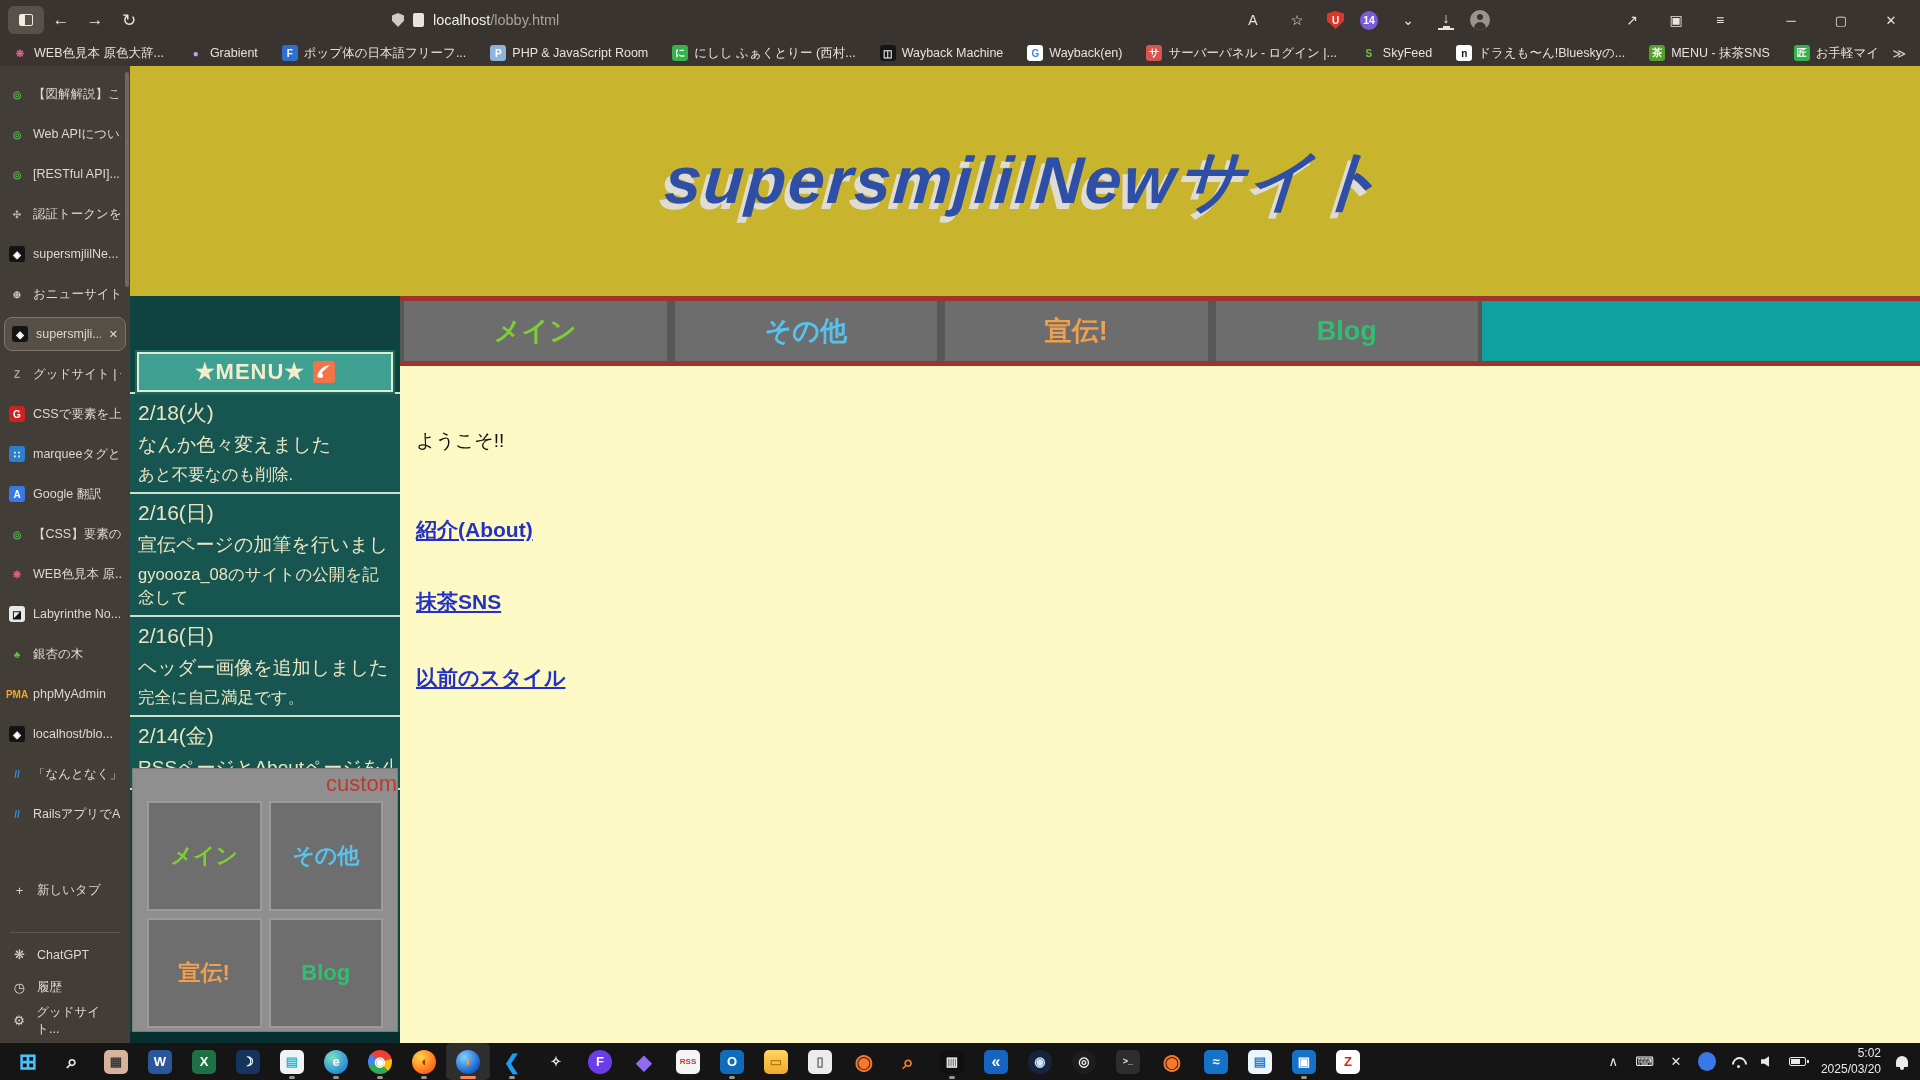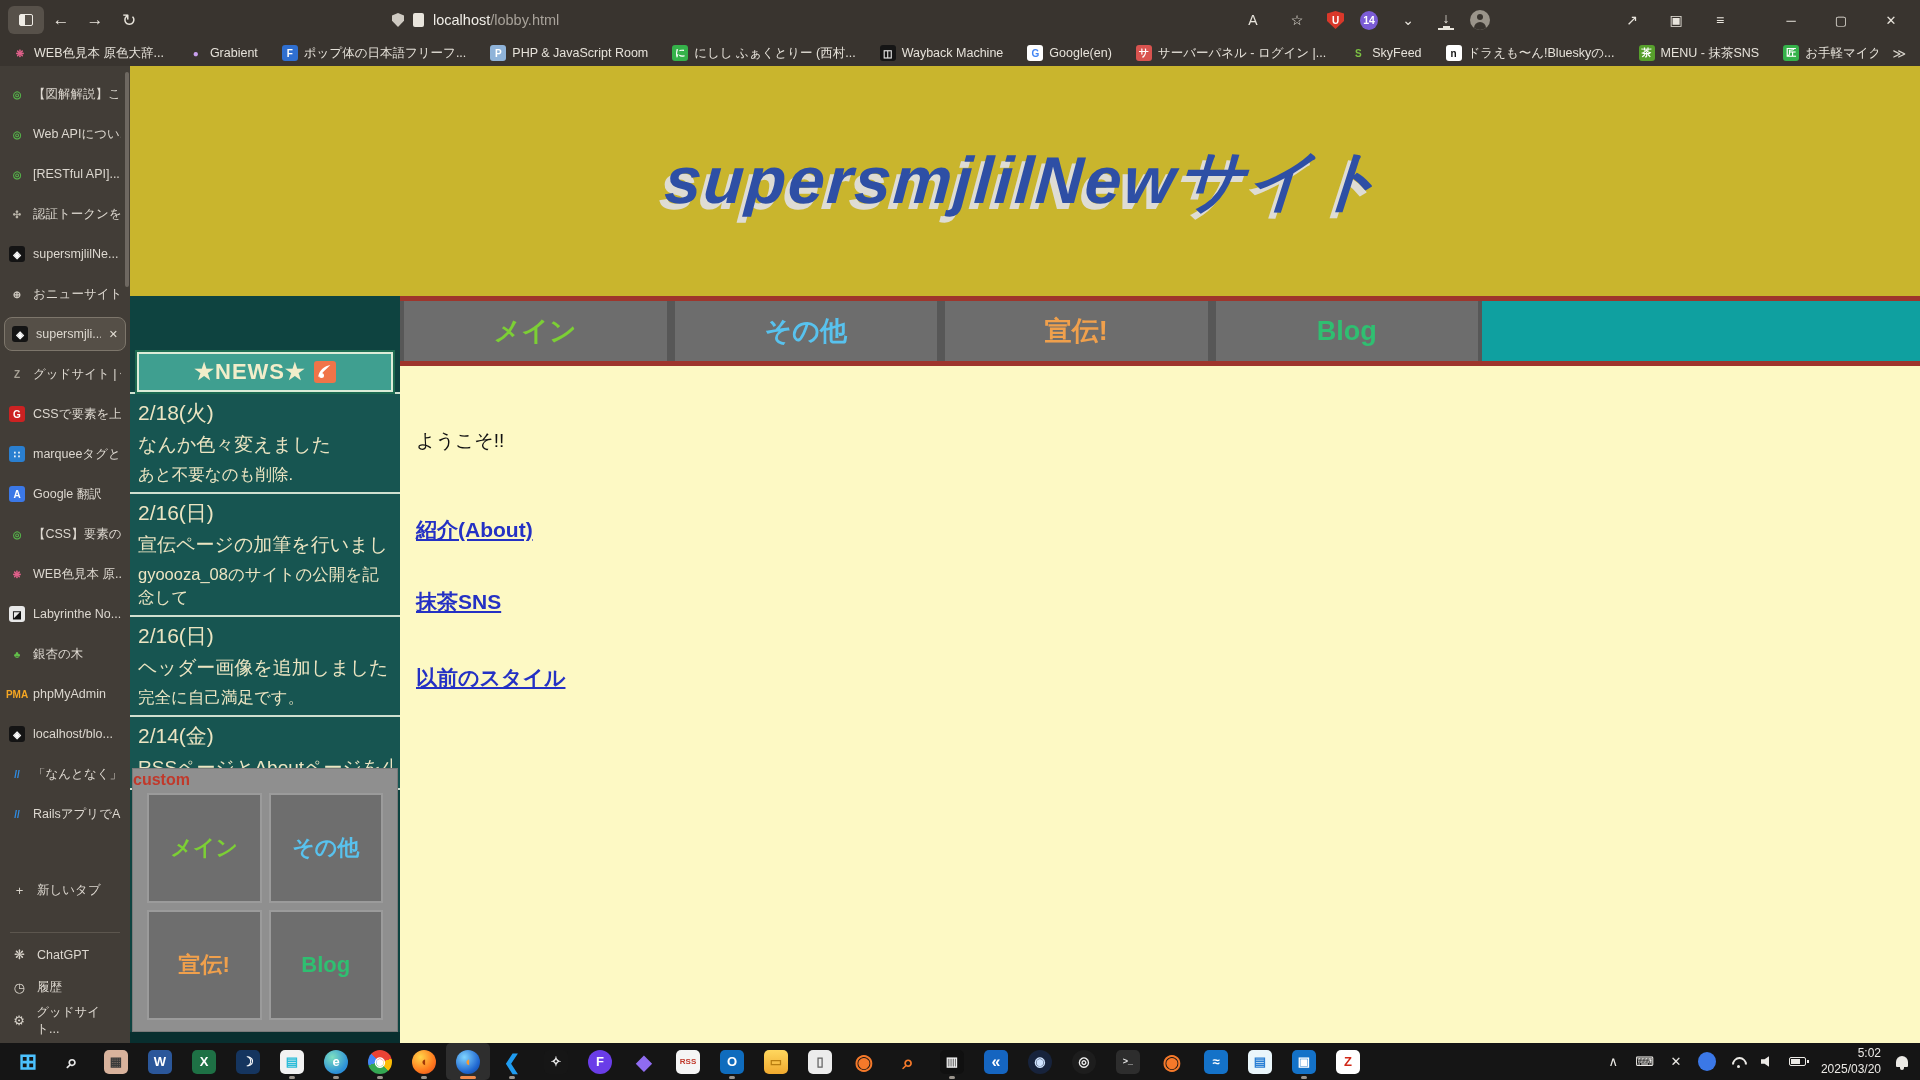--- a/index.html
+++ b/index.html
@@ -73,21 +73,21 @@
   .rss{width:22px;height:22px;background:#f07448;border-radius:3px;position:relative;overflow:hidden;flex:none}
   .rss::before{content:"";position:absolute;left:4px;top:4px;width:22px;height:22px;border:3px solid #fff;border-radius:50%;clip-path:polygon(0 0,45% 0,0 45%)}
   .rss::after{content:"";position:absolute;left:5px;bottom:5px;width:5px;height:5px;border-radius:50%;background:#fff}
   .news-list{margin-top:2px}
   .news-item{background:#175551;border-top:2px solid #cfe0d0;border-bottom:2px solid #cfe0d0;margin-top:-2px;padding:5px 8px 7px 8px;color:#ece5c2}
   .n-date{font-size:21px}
   .n-title{font-size:19px;margin-top:5px;white-space:nowrap;overflow:hidden}
   .n-sub{font-size:16.5px;margin-top:5px;line-height:1.35}
   .n-sub:empty{display:none}
   .custom{position:absolute;left:2px;top:472px;width:266px;height:264px;background:#8f8f8f;border:1px solid #7a7a7a}
-  .custom-title{text-align:left;font-size:16px;font-weight:bold;color:#c0392b;margin-top:2px}
+  .custom-title{text-align:right;font-size:22px;font-weight:normal;color:#c0392b;margin-top:2px}
   .custom-grid{display:grid;grid-template-columns:1fr 1fr;grid-template-rows:110px 110px;gap:7px;margin:4px 14px 0 14px}
   .ccell{background:#6e6e6e;border:2px solid #9b9b9b;display:flex;align-items:center;justify-content:center;font-size:22px;font-weight:bold;cursor:default}
 
   
   .taskbar{position:absolute;left:0;right:0;bottom:0;height:37px;background:#151515;display:flex;align-items:center}
   .tb-apps{display:flex;align-items:center;padding-left:6px}
   .tb-app{width:44px;height:37px;display:flex;align-items:center;justify-content:center;position:relative}
   .tb-app .ic{width:24px;height:24px;border-radius:5px;display:flex;align-items:center;justify-content:center;font-size:13px;font-weight:bold;line-height:1}
   .tb-app.round .ic{border-radius:50%}
   .tb-app.running::before{content:"";position:absolute;bottom:1px;left:50%;transform:translateX(-50%);width:6px;height:3px;border-radius:2px;background:#9a948c}
@@ -167,21 +167,21 @@
         <div class="bm">
         <span class="fav" style="background: rgb(53, 178, 74); color: rgb(255, 255, 255);">に</span>
         <span>にしし ふぁくとりー (西村...</span>
       </div>
         <div class="bm">
         <span class="fav" style="background: rgb(21, 21, 21); color: rgb(238, 238, 238);">◫</span>
         <span>Wayback Machine</span>
       </div>
         <div class="bm">
         <span class="fav" style="background: rgb(255, 255, 255); color: rgb(66, 133, 244);">G</span>
-        <span>Google(en)</span>
+        <span>Wayback(en)</span>
       </div>
         <div class="bm">
         <span class="fav" style="background: rgb(217, 83, 79); color: rgb(255, 255, 255);">サ</span>
         <span>サーバーパネル - ログイン |...</span>
       </div>
         <div class="bm">
         <span class="fav" style="background: transparent; color: rgb(124, 192, 67);">S</span>
         <span>SkyFeed</span>
       </div>
         <div class="bm">
@@ -335,21 +335,21 @@
           <button class="navbtn" style="color: rgb(88, 194, 238);">その他</button>
           <button class="navbtn" style="color: rgb(240, 160, 76);">宣伝!</button>
           <button class="navbtn" style="color: rgb(47, 191, 113);">Blog</button>
         </div>
       <div class="nav-teal"></div>
     </div>
 
 
     <div class="newscol">
       <div class="news-head">
-        <span>★NEWS★</span>
+        <span>★MENU★</span>
         <span class="rss"></span>
       </div>
       <div class="news-list">
           <div class="news-item">
           <div class="n-date">2/18(火)</div>
           <div class="n-title">なんか色々変えました</div>
           <div class="n-sub">あと不要なのも削除.</div>
         </div>
           <div class="news-item">
           <div class="n-date">2/16(日)</div>

